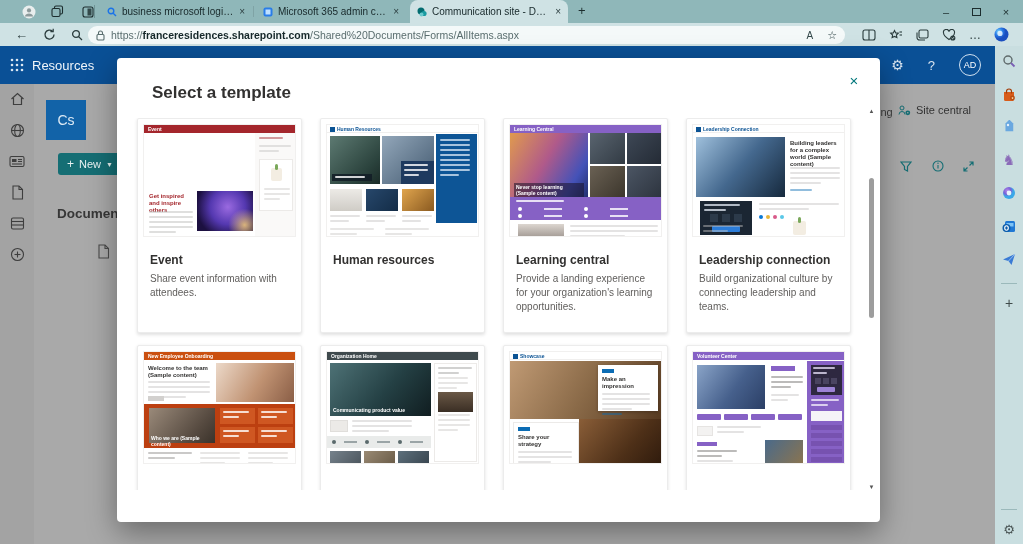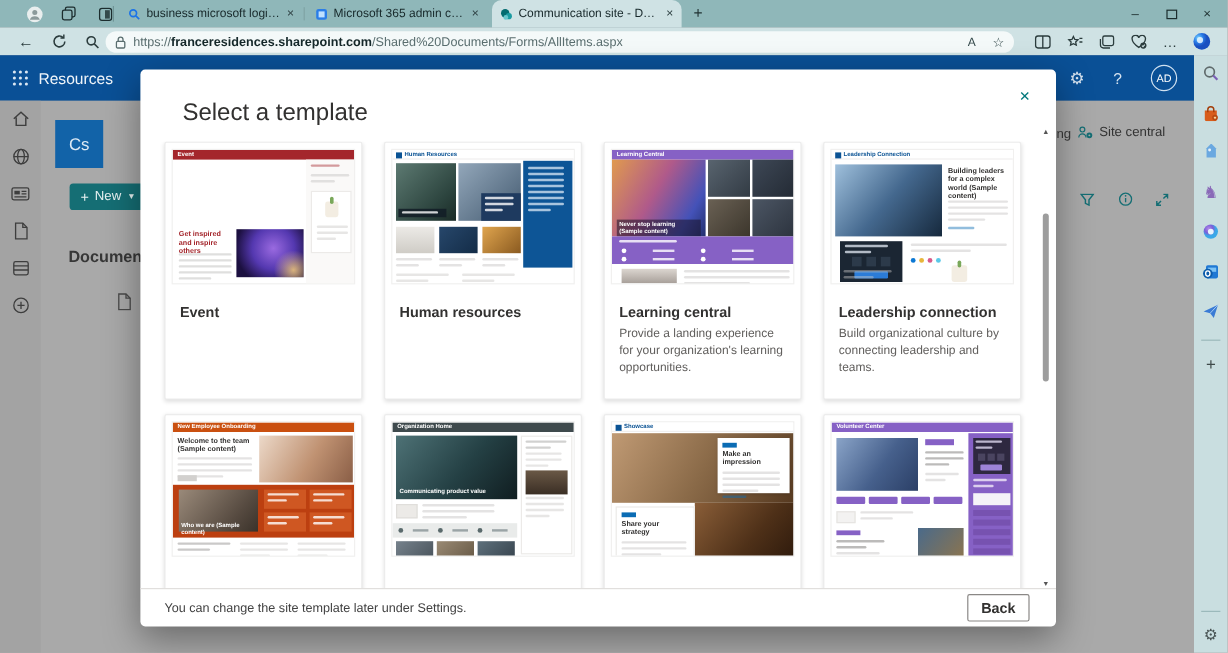--- a/index.html
+++ b/index.html
@@ -37,21 +37,21 @@
   .doch{left:57px;top:122px;font-size:13.5px;font-weight:bold;color:#373737}
   .ing{left:878px;top:22px;font-size:11px;color:#3a3a3a}
   .siteacc{left:898px;top:20px;display:flex;align-items:center;gap:5px;font-size:11px;color:#333}
   .cmdic{top:74px;width:16px;height:16px;color:#156e74;display:flex;align-items:center;justify-content:center}
   
   .esb{left:995px;top:46px;width:28px;height:498px;background:#c9dee0;display:flex;flex-direction:column;align-items:center;padding-top:6px}
   .esb .ic{width:18px;height:18px;margin-bottom:15px;display:flex;align-items:center;justify-content:center;font-size:13px}
   .esb .dv{width:16px;height:1px;background:#9bb9bb;margin-bottom:10px}
   
   .modal{left:117px;top:58px;width:763px;height:464px;background:#fff;border-radius:4px;box-shadow:0 10px 30px rgba(0,0,0,.38);z-index:10}
-  .mtitle{left:35px;top:25px;font-size:20px;font-weight:normal;color:#323130}
+  .mtitle{left:35px;top:25px;font-size:17px;font-weight:bold;color:#323130}
   .mclose{right:14px;top:10px;width:24px;height:24px;display:flex;align-items:center;justify-content:center;color:#03787c;font-size:15px}
   .viewport{left:0;top:60px;width:745px;height:372px;overflow:hidden;padding-left:20px}
   .cards{display:flex;flex-wrap:wrap;gap:12px 18px;width:720px}
   .card{width:165px;height:215px;background:#fff;border:1px solid #ececec;border-radius:2px;box-shadow:0 1.6px 3.6px rgba(0,0,0,.12)}
   .thumb{position:relative;width:153px;height:113px;margin:5px;background:#fff;border:1px solid #f1f0ef;overflow:hidden}
   .cname{margin:16px 12px 5px;font-size:12px;font-weight:bold;color:#323130}
   .cdesc{margin:0 12px;font-size:10px;line-height:1.4;color:#605e5c}
   .sbar{right:4px;top:50px;width:9px;height:382px}
   .sb-ar{left:0;width:9px;font-size:6px;color:#555;text-align:center}
   .sb-th{left:2px;top:70px;width:5px;height:140px;background:#9d9d9d;border-radius:3px}
@@ -378,20 +378,21 @@
                   </div>
                 <div class="a sk" style="left:4px;top:28px;width:26px;color:#c9c7c5">
                     <i></i>
                     <i></i>
                     <i style="width: 62%;"></i>
                   </div>
               </div>
             </div>
           </div>
           <div class="cname">Event</div>
+          <div class="cdesc">Share event information with attendees.</div>
         </div>
 
         <div class="card">
           <div class="thumb">
             <div class="a bar" style="background:#fff;border-bottom:1px solid #f0efee">
                 <span class="a" style="left:3px;top:2px;width:5px;height:5px;background:#0b5394"></span>
                 <span class="banner" style="color:#0b5394;padding-left:10px">Human Resources</span>
               </div>
             <div class="a ph" style="left:3px;top:11px;width:50px;height:48px;background:linear-gradient(135deg,#5d7a72,#2c443e 70%,#1a2b27)">
                 <div class="a" style="left:2px;top:38px;width:40px;height:7px;background:rgba(18,28,38,.85)">
@@ -738,19 +739,15 @@
 
       </div>
     </div>
 
     <div class="a sbar">
       <div class="a sb-ar" style="top:0">▲</div>
       <div class="a sb-th"></div>
       <div class="a sb-ar" style="bottom:0">▼</div>
     </div>
 
-    <div class="a mfoot">
-      <span class="fnote">You can change the site template later under Settings.</span>
-      <button class="backbtn">Back</button>
-    </div>
   </div>
 
 </div>
 
 </body></html>

